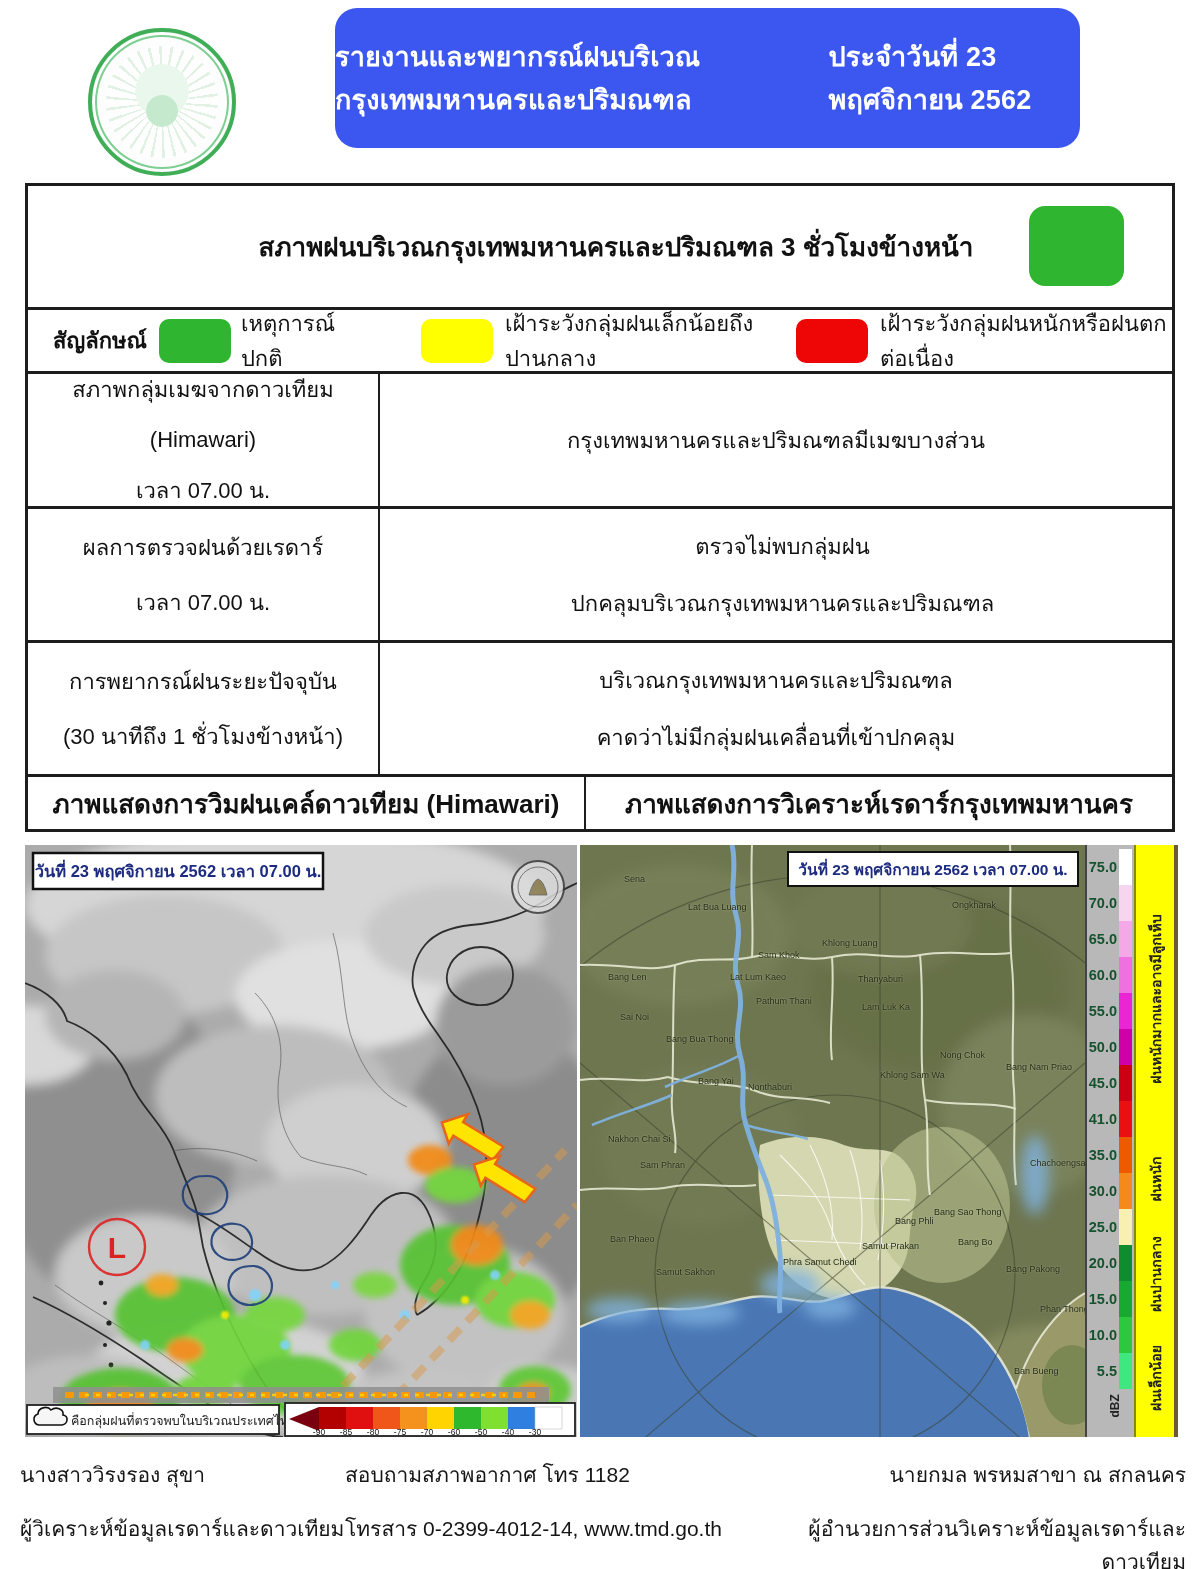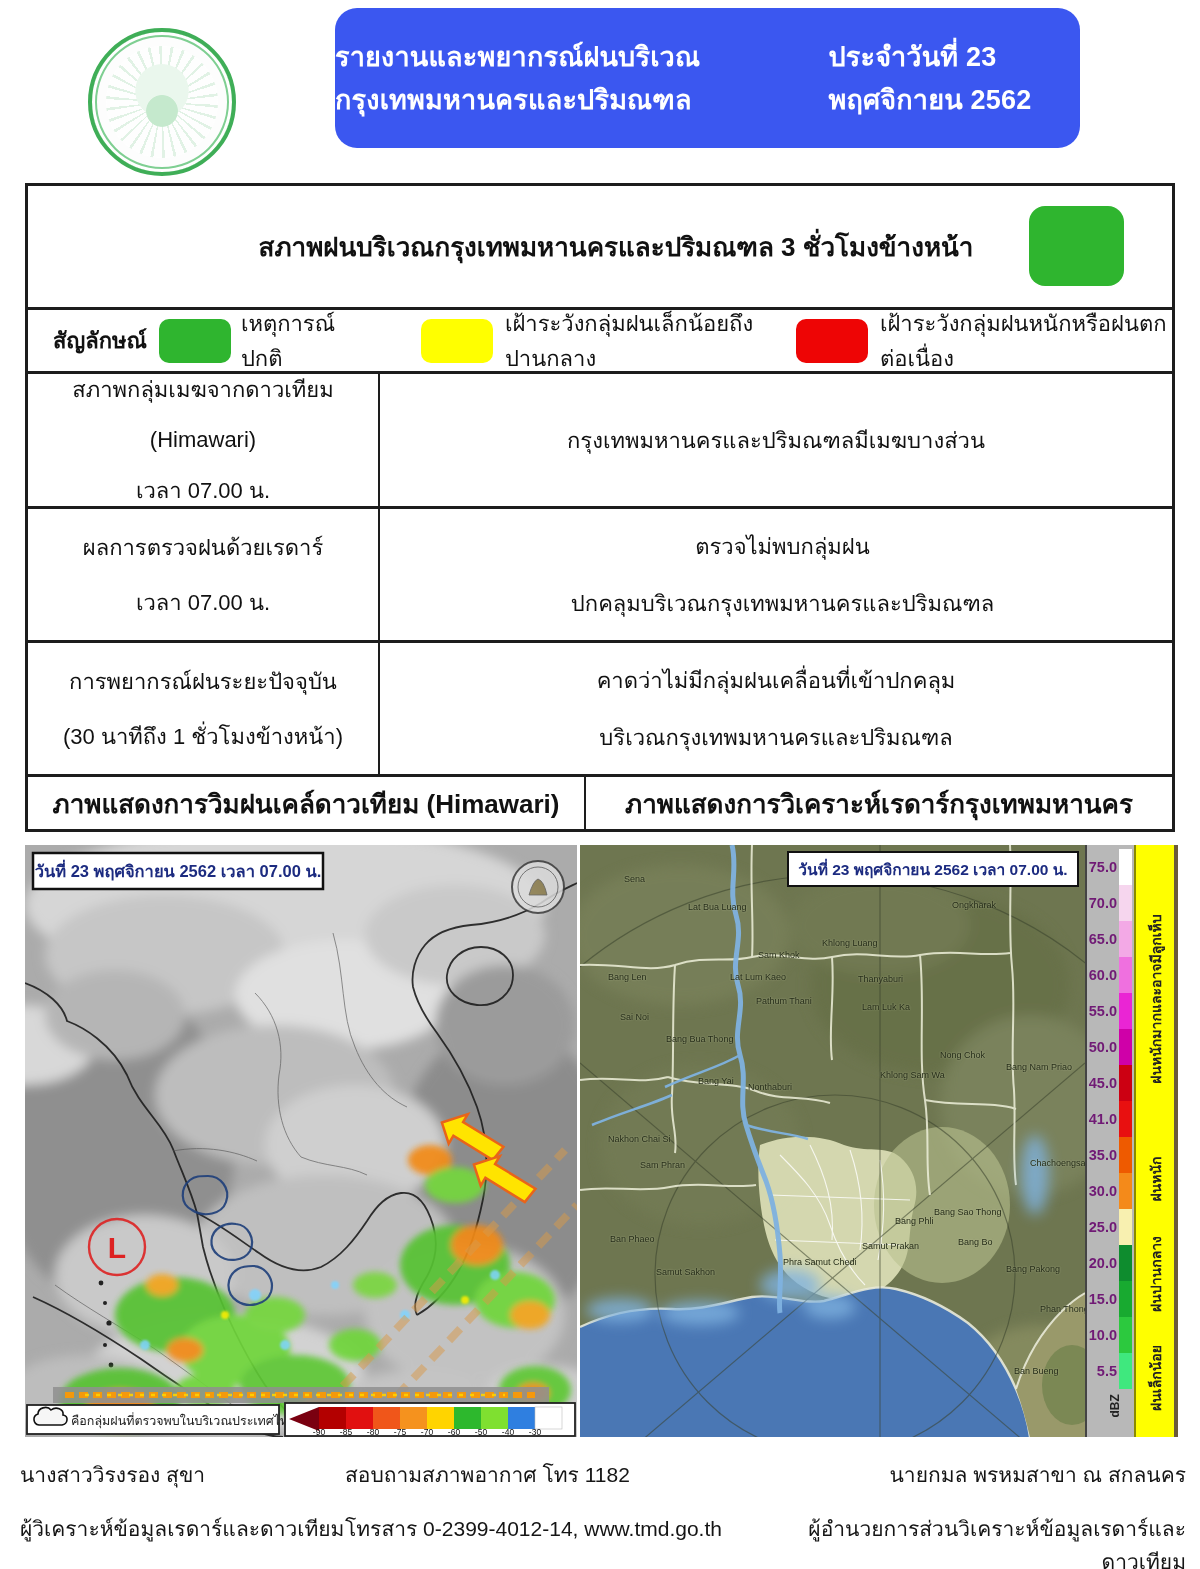--- a/index.html
+++ b/index.html
@@ -45,21 +45,21 @@
               border-right:4px solid #6b5a3a;box-sizing:border-box;}
   .radar-map{position:relative;width:505px;height:592px;background:#6e7650;overflow:hidden;flex:0 0 auto;}
   .district{position:absolute;font-size:9px;color:#252c18;white-space:nowrap;line-height:1;
             text-shadow:0 0 2px rgba(220,225,190,.55);}
   .radar-datebox{position:absolute;right:6px;top:6px;width:292px;height:36px;background:#fff;border:2px solid #111;
                  box-sizing:border-box;display:flex;align-items:center;justify-content:center;
                  font-size:15.5px;font-weight:bold;color:#1c2b80;}
   .scale-strip{width:49px;background:#b8b8b8;border-left:2px solid #444;box-sizing:border-box;
                display:flex;flex-direction:column;padding-top:4px;flex:0 0 auto;}
   .scale-row{display:flex;align-items:center;height:36px;}
-  .scale-label{width:30px;text-align:right;font-size:14.5px;font-weight:bold;color:#701a75;flex:0 0 auto;}
+  .scale-label{width:30px;text-align:right;font-size:14.5px;font-weight:bold;color:#14532d;flex:0 0 auto;}
   .scale-color{width:13px;height:36px;margin-left:2px;flex:0 0 auto;}
   .scale-unit{margin:2px 0 0 8px;font-size:12px;font-weight:bold;color:#222;transform:rotate(-90deg);}
   .intensity-strip{position:relative;width:40px;background:#ffff00;border-left:2px solid #8a8a00;box-sizing:border-box;flex:0 0 auto;}
   .intensity-label{position:absolute;left:0;width:40px;display:flex;align-items:center;justify-content:center;}
   .intensity-label span{transform:rotate(-90deg);white-space:nowrap;font-size:14px;color:#222;font-weight:600;}
 
   
   .footer{position:absolute;left:0;top:1452px;width:1200px;height:117px;display:flex;font-size:21px;color:#151515;}
   .fcol{display:flex;flex-direction:column;gap:21px;padding-top:6px;}
   .fcol.c1{width:345px;padding-left:20px;box-sizing:border-box;}
@@ -117,22 +117,22 @@
         <div>ปกคลุมบริเวณกรุงเทพมหานครและปริมณฑล</div>
       </div>
     </div>
 
     <div class="trow row-2col row-data" style="height:134px;">
       <div class="cell-l">
         <div>การพยากรณ์ฝนระยะปัจจุบัน</div>
         <div>(30 นาทีถึง 1 ชั่วโมงข้างหน้า)</div>
       </div>
       <div class="cell-r">
+        <div>บริเวณกรุงเทพมหานครและปริมณฑล</div>
         <div>คาดว่าไม่มีกลุ่มฝนเคลื่อนที่เข้าปกคลุม</div>
-        <div>บริเวณกรุงเทพมหานครและปริมณฑล</div>
       </div>
     </div>
 
     <div class="trow row-maptitles">
       <div class="mt-l">ภาพแสดงการวิมฝนเคล์ดาวเทียม (Himawari)</div>
       <div class="mt-r">ภาพแสดงการวิเคราะห์เรดาร์กรุงเทพมหานคร</div>
     </div>
   </div>
 
   <div class="sat-map">

